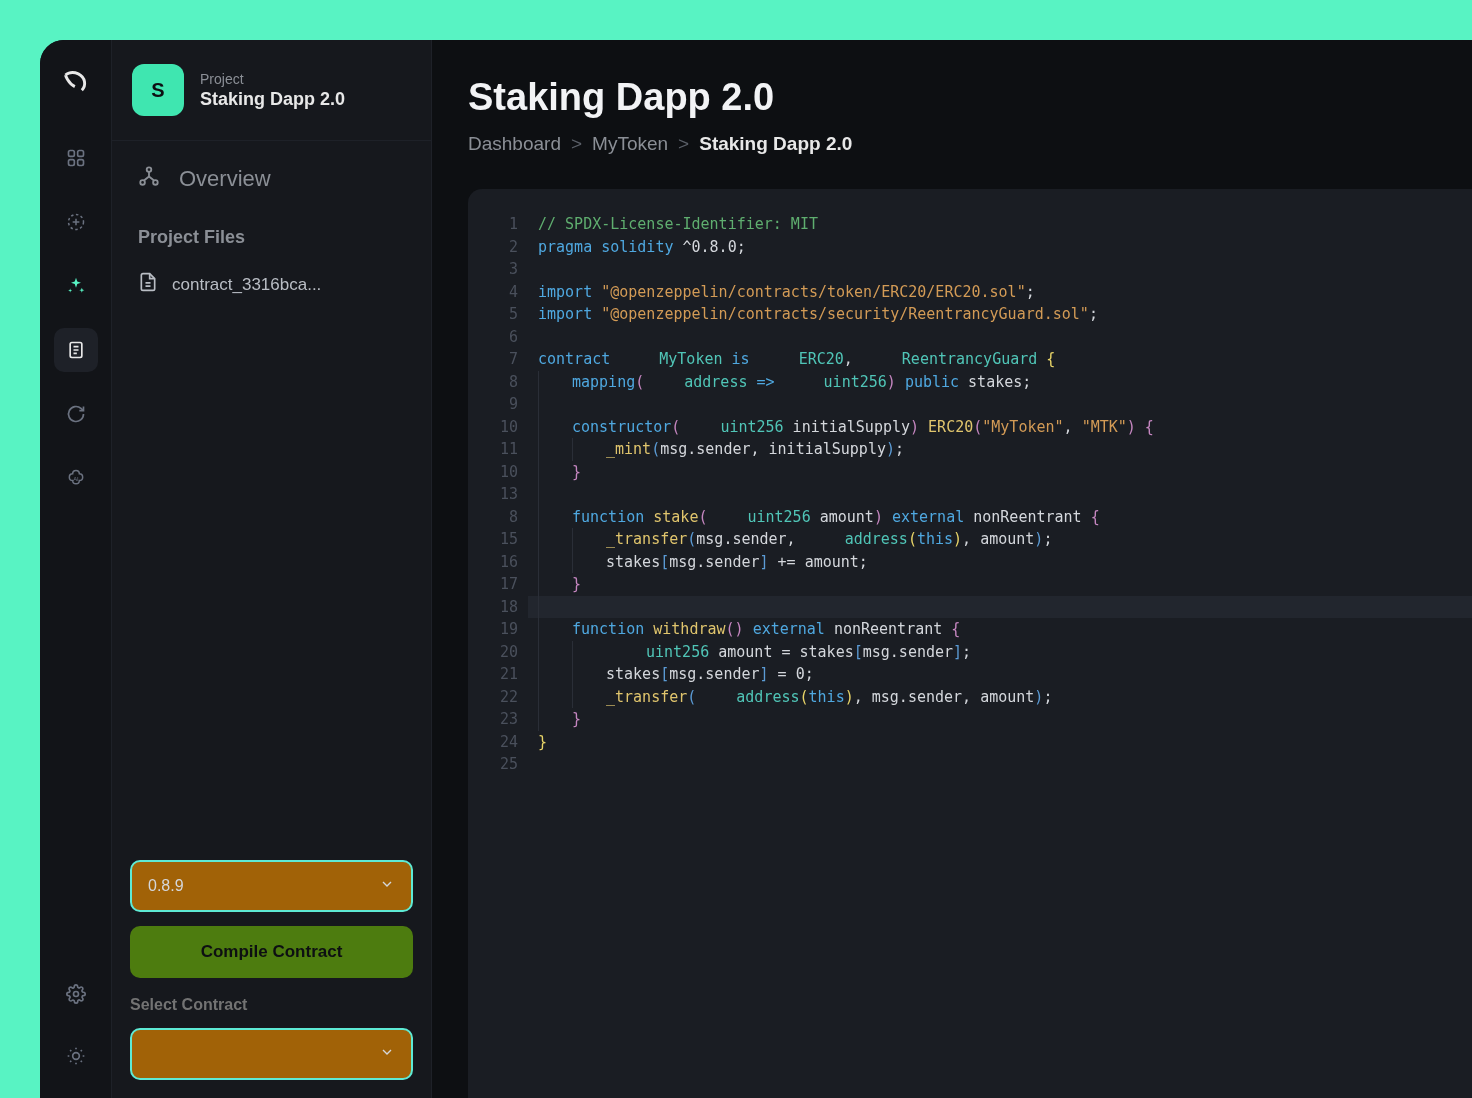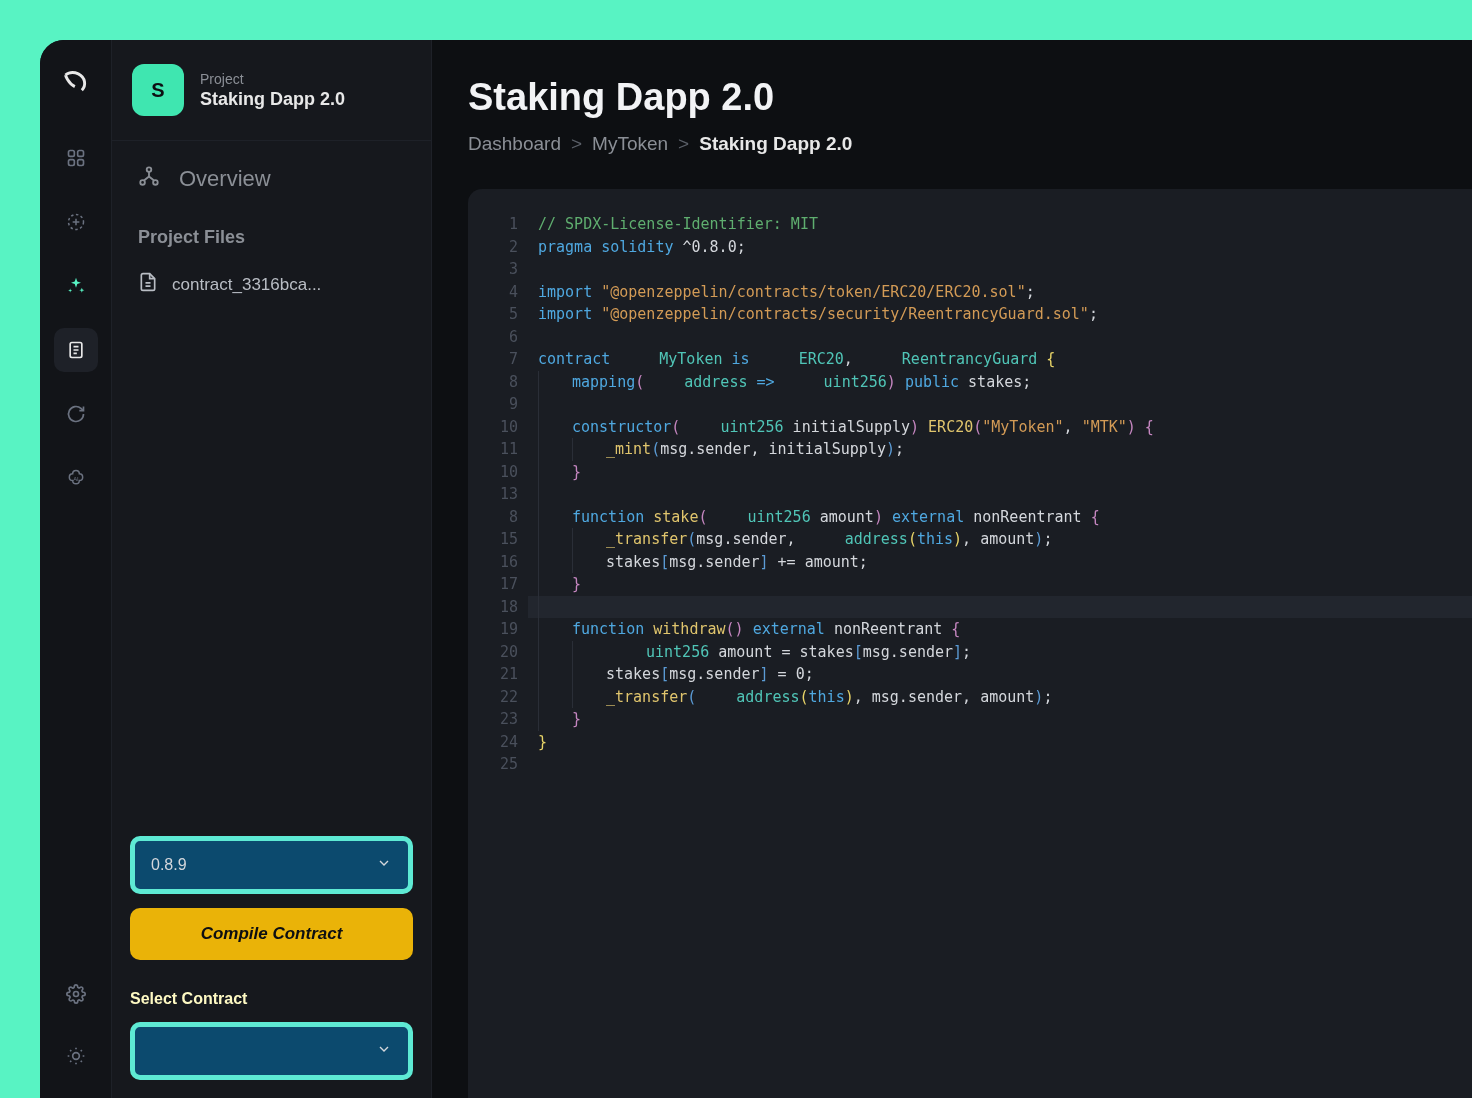--- a/index.html
+++ b/index.html
@@ -112,47 +112,46 @@
   cursor: pointer;
 }
 .sidebar-bottom {
   margin-top: auto;
   padding: 18px;
   display: flex;
   flex-direction: column;
   gap: 14px;
 }
 .select-box {
-  background: #0c4a6e;
-  border: 5px solid #5eead4;
+  background: #a16207;
+  border: 2px solid #5eead4;
   border-radius: 10px;
   padding: 14px 16px;
   color: #D4D7DC;
   font-size: 16px;
   display: flex;
   align-items: center;
   justify-content: space-between;
   cursor: pointer;
 }
 .compile-btn {
-  background: #eab308;
+  background: #4d7c0f;
   color: #0D0F12;
   border: none;
   border-radius: 10px;
   padding: 16px;
   font-size: 17px;
   font-weight: 700;
   cursor: pointer;
-  font-style: italic;
 }
 .select-label {
   font-size: 16px;
   font-weight: 700;
-  color: #fef9c3;
-  margin-top: 16px;
+  color: #737373;
+  margin-top: 4px;
 }
 .main {
   flex: 1;
   background: #0D0F12;
   padding: 36px 0 0 36px;
   display: flex;
   flex-direction: column;
   overflow: hidden;
 }
 .main-title {

